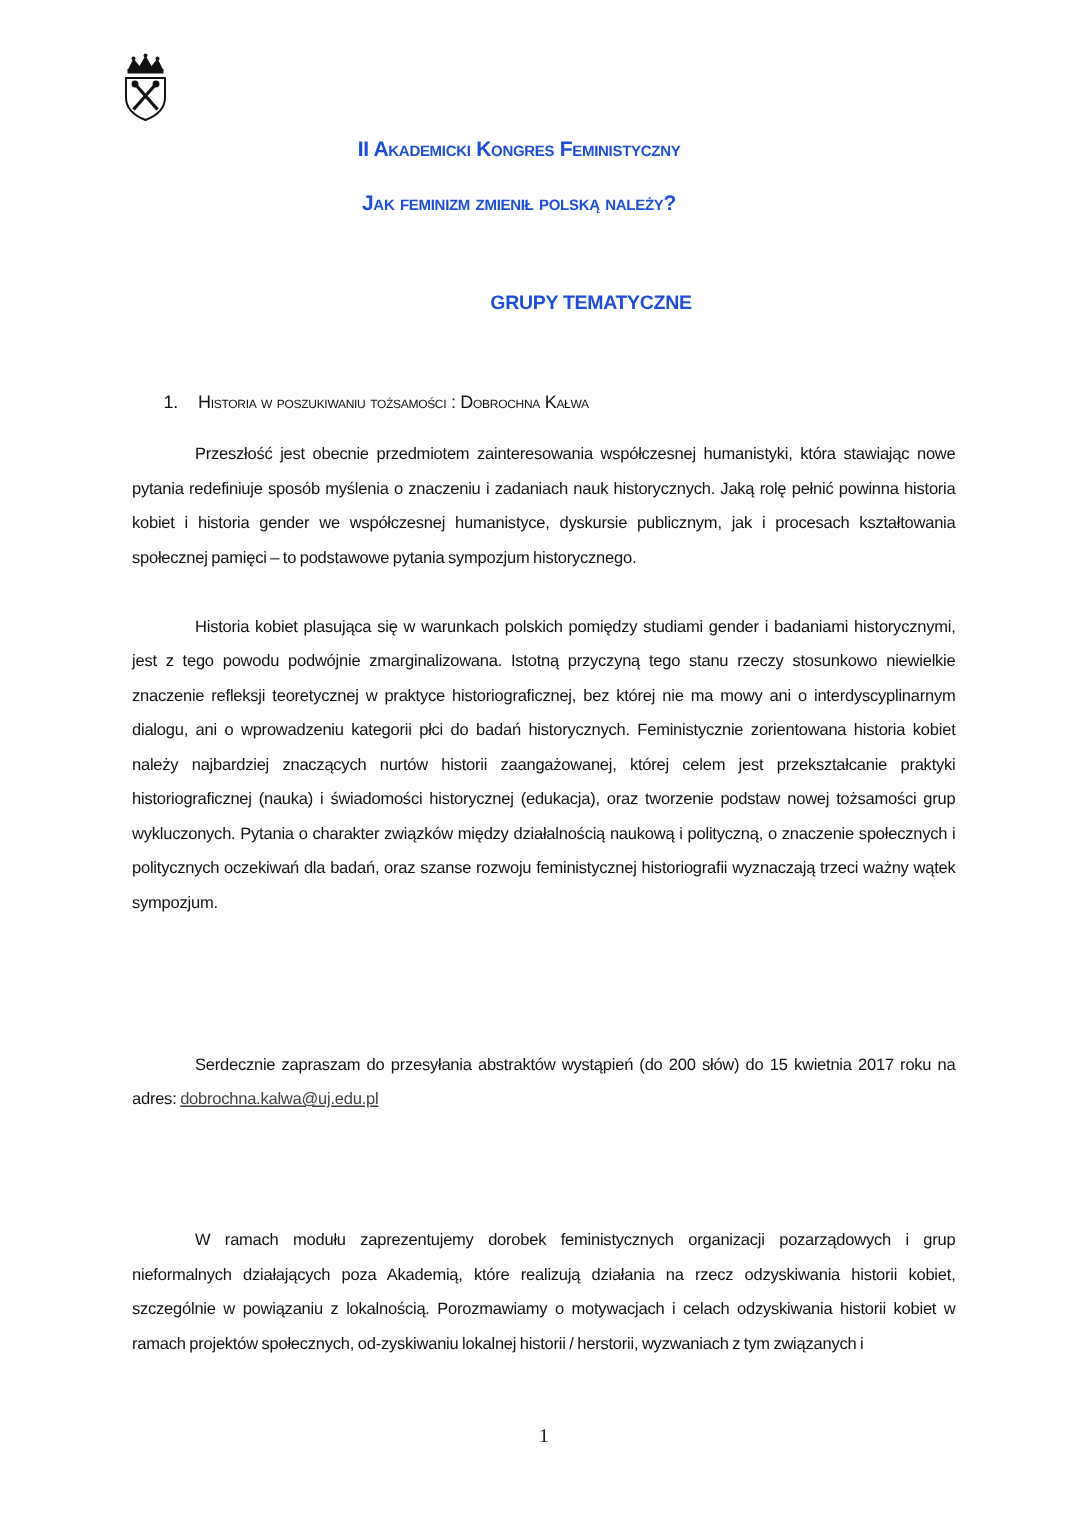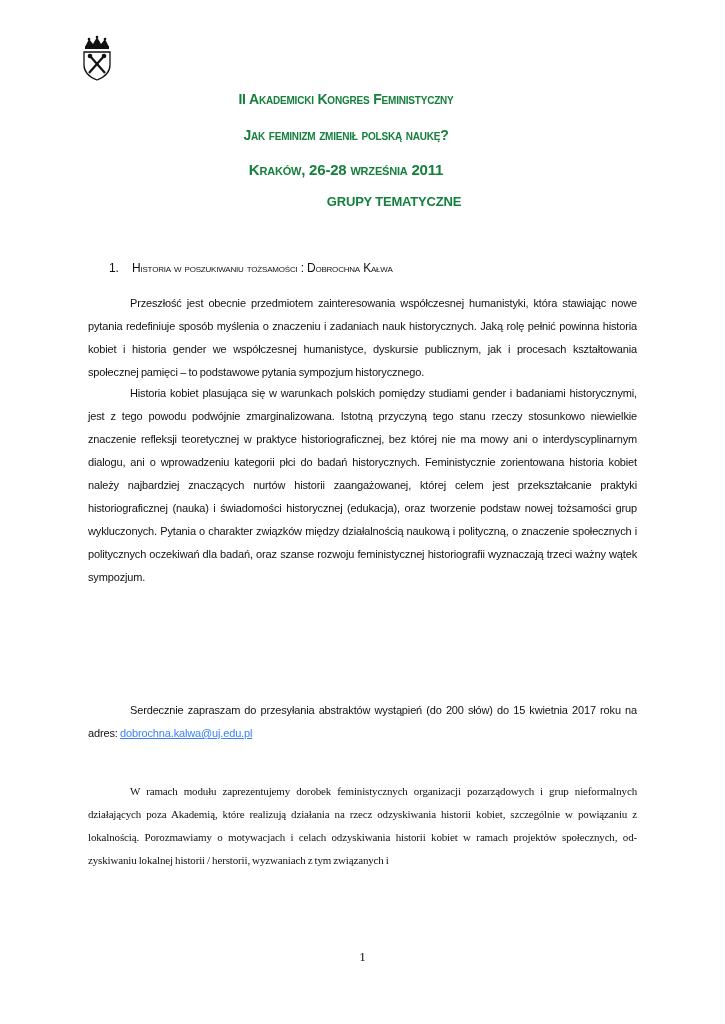--- a/index.html
+++ b/index.html
@@ -1,38 +1,38 @@
 <!DOCTYPE html>
 <html><head>
   <meta charset="utf-8">
   <style>
     html, body { margin: 0; padding: 0; background: #ffffff; }
     body { width: 725px; height: 1024px; position: relative; overflow: hidden;
            font-family: "Liberation Sans", sans-serif; color: #111111; }
     .page { position: absolute; left: 0; top: 0; width: 725px; height: 1024px; background: #fff; }
     .crest { position: absolute; left: 80px; top: 35px; width: 34px; height: 46px; }
     .title-block { position: absolute; left: 0; width: 692px; text-align: center; font-weight: bold;
-                   font-size: 14px; font-variant: small-caps; letter-spacing: -0.2px; color: #15803d; }
+                   font-size: 14px; font-variant: small-caps; letter-spacing: -0.2px; color: #1d4ed8; }
     .t1 { top: 91px; }
     .t2 { top: 127px; }
     .t3 { top: 161px; font-size: 15px; }
     .t4 { top: 194px; font-variant: normal; font-size: 13px; padding-left: 48px; }
     .section-heading { position: absolute; left: 109px; font-weight: normal; font-size: 12px;
                        font-variant: small-caps; letter-spacing: -0.2px; white-space: nowrap; }
     .section-heading .num { display: inline-block; width: 23px; }
     .h1 { top: 261px; }
     .h2 { top: 787px; }
     .para { position: absolute; left: 88px; width: 549px; font-size: 11px; line-height: 23px;
             text-align: justify; text-indent: 42px; letter-spacing: -0.15px; word-spacing: -0.5px; }
     .p1 { top: 292px; }
-    .p2 { top: 382px; }
+    .p2 { top: 407px; }
     .p3 { top: 629px; }
     .p4 { top: 699px; }
-    .p5 { top: 780px; font-family: Liberation Serif, serif; }
-    .link { color: #3b82f6; text-decoration: underline; }
+    .p5 { top: 816px; }
+    .link { color: #404040; text-decoration: underline; }
     .page-number { position: absolute; left: 0; width: 725px; top: 949px; text-align: center;
                    font-family: "Liberation Serif", serif; font-size: 13px; }
   </style>
 </head>
 <body>
 
 <div class="page">
 
   <svg class="crest" viewBox="0 0 34 46">
     <path d="M5 12 L9 4 L13 9 L17 2 L21 9 L25 4 L29 12 Z" fill="#111"></path>
@@ -41,22 +41,21 @@
     <circle cx="17" cy="2" r="1.3" fill="#111"></circle>
     <circle cx="25" cy="4" r="1.3" fill="#111"></circle>
     <path d="M4 17 L30 17 L30 30 Q30 40 17 45 Q4 40 4 30 Z" fill="#fff" stroke="#111" stroke-width="1.3"></path>
     <line x1="10" y1="21" x2="25" y2="38" stroke="#111" stroke-width="2.2"></line>
     <line x1="24" y1="21" x2="9" y2="38" stroke="#111" stroke-width="2.2"></line>
     <circle cx="10" cy="21" r="2.3" fill="#111"></circle>
     <circle cx="24" cy="21" r="2.3" fill="#111"></circle>
   </svg>
 
   <div class="title-block t1">II Akademicki Kongres Feministyczny</div>
-  <div class="title-block t2">Jak feminizm zmienił polską naukę?</div>
-  <div class="title-block t3">Kraków, 26-28 września 2011</div>
+  <div class="title-block t2">Jak feminizm zmienił polską należy?</div>
   <div class="title-block t4">GRUPY TEMATYCZNE</div>
 
   <div class="section-heading h1">
     <span class="num">1.</span><span>Historia w poszukiwaniu tożsamości : Dobrochna Kałwa</span>
   </div>
 
   <p class="para p1" style="margin:0">Przeszłość jest obecnie przedmiotem zainteresowania współczesnej humanistyki, która stawiając nowe pytania redefiniuje sposób myślenia o znaczeniu i zadaniach nauk historycznych. Jaką rolę pełnić powinna historia kobiet i historia gender we współczesnej humanistyce, dyskursie publicznym, jak i procesach kształtowania społecznej pamięci – to podstawowe pytania sympozjum historycznego.</p>
   <p class="para p2" style="margin:0">Historia kobiet plasująca się w warunkach polskich pomiędzy studiami gender i badaniami historycznymi, jest z tego powodu podwójnie zmarginalizowana. Istotną przyczyną tego stanu rzeczy stosunkowo niewielkie znaczenie refleksji teoretycznej w praktyce historiograficznej, bez której nie ma mowy ani o interdyscyplinarnym dialogu, ani o wprowadzeniu kategorii płci do badań historycznych. Feministycznie zorientowana historia kobiet należy najbardziej znaczących nurtów historii zaangażowanej, której celem jest przekształcanie praktyki historiograficznej (nauka) i  świadomości historycznej (edukacja), oraz tworzenie podstaw nowej tożsamości grup wykluczonych. Pytania o charakter związków między działalnością naukową i polityczną, o znaczenie społecznych i politycznych oczekiwań dla badań, oraz szanse rozwoju feministycznej historiografii wyznaczają trzeci ważny wątek sympozjum.</p>
   <p class="para p4" style="margin:0"><span>Serdecznie zapraszam do przesyłania abstraktów wystąpień (do 200 słów) do 15 kwietnia 2017 roku na adres: </span><a class="link">dobrochna.kalwa@uj.edu.pl</a></p>
 

